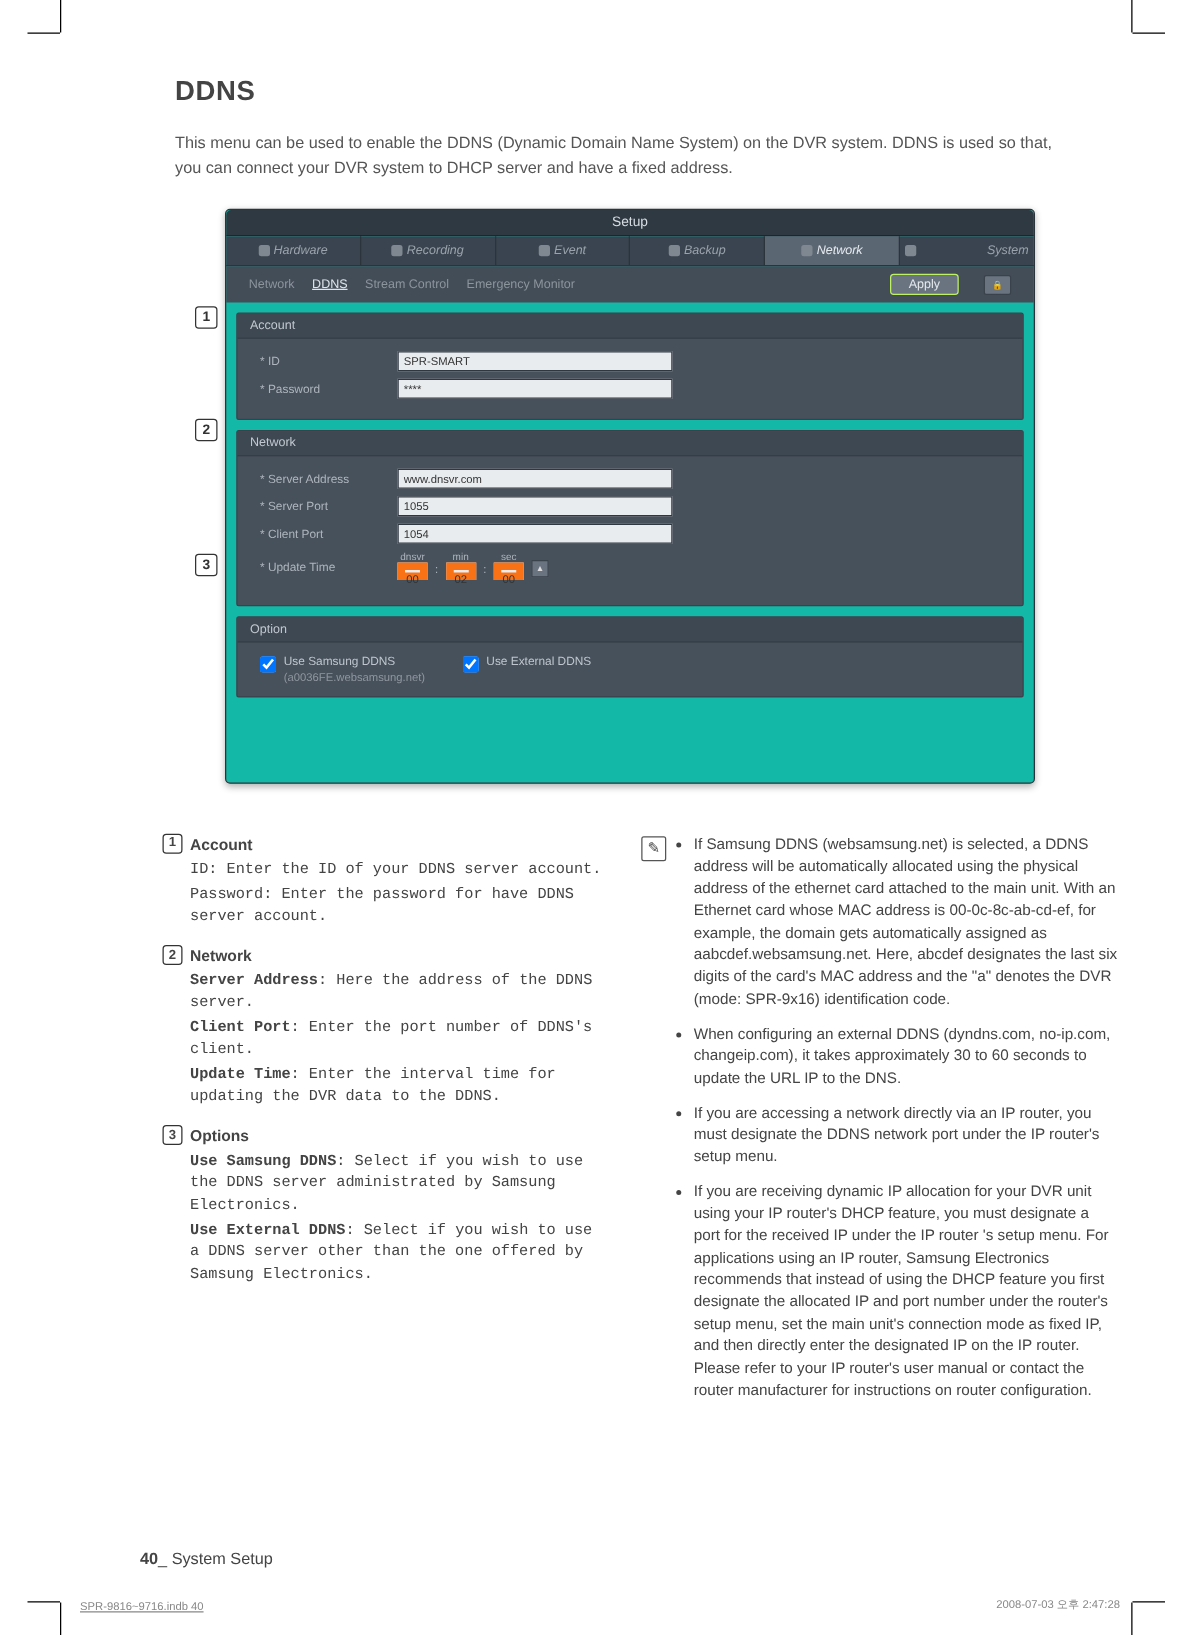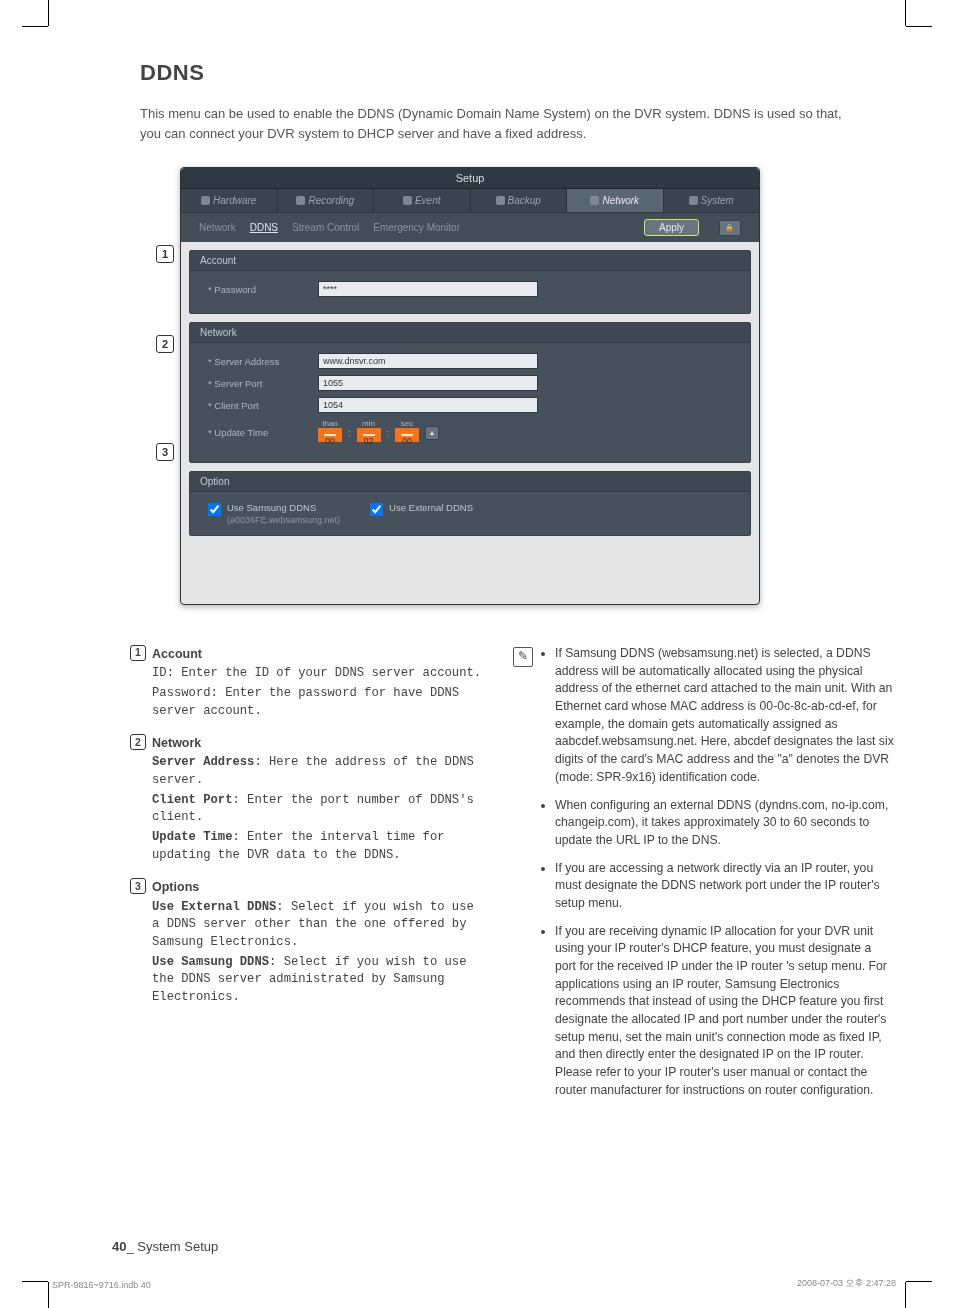--- a/index.html
+++ b/index.html
@@ -18,34 +18,34 @@
     font-size: 22px; font-weight: 600; color: #444; margin-bottom: 18px; letter-spacing: .5px;
     margin-left: 80px;
   }
   .intro {
     font-size: 13px; color: #555; line-height: 1.5; margin-bottom: 24px; margin-left: 80px; max-width: 720px;
   }
 
   
   .shot-wrap { margin-left: 120px; margin-bottom: 40px; position: relative; }
   .setup-window {
-    width: 580px; background: #e5e5e5; border: 1px solid #2b333b; border-radius: 4px;
+    width: 648px; background: #14b8a6; border: 1px solid #2b333b; border-radius: 4px;
     box-shadow: 0 2px 6px rgba(0,0,0,.3);
     color: #c6cbd2; font-size: 10px;
   }
   .setup-titlebar {
     background: #2f3942; text-align: center; padding: 4px 0; color:#d8dde2; font-size:11px;
     border-bottom: 1px solid #1e252c; border-radius: 4px 4px 0 0;
   }
   .tabbar { display: flex; background:#3a4450; border-bottom:1px solid #2b333b; }
   .tabbar .tab {
     flex: 1; padding: 6px 4px; text-align:center; font-size:10px; color:#9aa3ab;
     border-right:1px solid #2b333b; display:flex; align-items:center; justify-content:center; gap:3px;font-style:italic;
   }
-  .tabbar .tab:last-child { border-right:none; }
+  .tabbar .tab:last-child { border-right:none;justify-content:space-between; }
   .tabbar .tab.active { background:#5b6673; color:#e6ebf0; }
   .tab-icon { width:9px; height:9px; background:#7f8790; border-radius:2px; }
 
   .subtabbar { display:flex; gap:14px; padding:6px 18px; background:#434d58; align-items:center; }
   .subtabbar .sub { color:#8c949c; font-size:10px; cursor:pointer; }
   .subtabbar .sub.active { color:#dfe4e9; text-decoration:underline; }
   .apply-btn {
     margin-left:auto; background:#6a7480; border:1px solid #bef264; color:#e5e9ed;
     padding:2px 14px; border-radius:3px; font-size:10px;
   }
@@ -99,21 +99,21 @@
     position:absolute; left:0; top:2px; width:20px; height:20px; border:1.3px solid #555; border-radius:2px;
     display:flex; align-items:center; justify-content:center; font-size:12px; transform: rotate(0deg);
   }
   .note-box ul { list-style: disc; padding-left:14px; }
   .note-box li { margin-bottom:10px; }
 
   .footer {
     position:absolute; bottom:54px; left:80px; font-size:13px; color:#444;
   }
   .footer b { font-weight:bold;margin-left:32px; }
-  .meta-left { position:absolute; bottom:18px; left:52px; font-size:9px; color:#888; }
+  .meta-left { position:absolute; bottom:18px; left:64px; font-size:9px; color:#888;text-decoration:underline; }
   .meta-right { position:absolute; bottom:18px; right:58px; font-size:9px; color:#888; }
 
   .crop-corner { position:absolute; width:1px; height:26px; background:#000; }
   .crop-corner.h { width:26px; height:1px; }
   .cc-tl-v { top:0; left:48px; } .cc-tl-h { top:26px; left:22px; }
   .cc-tr-v { top:0; right:48px; } .cc-tr-h { top:26px; right:22px; }
   .cc-bl-v { bottom:0; left:48px; } .cc-bl-h { bottom:26px; left:22px; }
   .cc-br-v { bottom:0; right:48px; } .cc-br-h { bottom:26px; right:22px; }
 </style>
 </head>
@@ -174,20 +174,24 @@
       <button class="apply-btn">Apply</button>
       <span class="lock-chip">
           <span>🔒</span>
         </span>
     </div>
 
     <div class="group">
       <div class="group-head">Account</div>
       <div class="group-body">
         <div class="row">
+          <label>ID</label>
+          <input type="text" value="SPR-SMART" style="">
+        </div>
+        <div class="row">
           <label>Password</label>
           <input type="text" value="****" style="">
         </div>
       </div>
     </div>
 
     <div class="group">
       <div class="group-head">Network</div>
       <div class="group-body">
         <div class="row">
@@ -198,21 +202,21 @@
           <label>Server Port</label>
           <input type="text" value="1055" style="">
         </div>
         <div class="row">
           <label>Client Port</label>
           <input type="text" value="1054" style="">
         </div>
         <div class="row">
           <label>Update Time</label>
           <div class="time-row">
-            <div class="time-seg"><div class="lbl">than</div><span class="val">00</span></div>
+            <div class="time-seg"><div class="lbl">dnsvr</div><span class="val">00</span></div>
             <span>:</span>
             <div class="time-seg"><div class="lbl">min</div><span class="val">02</span></div>
             <span>:</span>
             <div class="time-seg"><div class="lbl">sec</div><span class="val">00</span></div>
             <span class="spin">▴</span>
           </div>
         </div>
       </div>
     </div>
 
@@ -251,22 +255,22 @@
       <span class="n">2</span>
       <h3>Network</h3>
       <div class="def-line"><b>Server Address</b><span>: Here the address of  the DDNS server.</span></div>
       <div class="def-line"><b>Client Port</b><span>: Enter the port number of DDNS's client.</span></div>
       <div class="def-line"><b>Update Time</b><span>: Enter the interval time for updating the DVR data to the DDNS.</span></div>
     </div>
 
     <div class="def-block">
       <span class="n">3</span>
       <h3>Options</h3>
+      <div class="def-line"><b>Use Samsung DDNS</b><span>: Select if you wish to use the DDNS server administrated by Samsung Electronics.</span></div>
       <div class="def-line"><b>Use External DDNS</b><span>: Select if you wish to use a DDNS server other than the one offered by Samsung Electronics.</span></div>
-      <div class="def-line"><b>Use Samsung DDNS</b><span>: Select if you wish to use the DDNS server administrated by Samsung Electronics.</span></div>
     </div>
   </div>
 
   <div class="col note-box">
     <div class="note-icon">✎</div>
     <ul>
       <li>If Samsung DDNS (websamsung.net) is selected, a DDNS address will be automatically allocated using the physical address of the ethernet card attached to the main unit. With an Ethernet card whose MAC address is 00-0c-8c-ab-cd-ef, for example, the domain gets automatically assigned as aabcdef.websamsung.net. Here, abcdef designates the last six digits of the card's MAC address and the "a" denotes the DVR (mode: SPR-9x16) identification code.</li>
       <li>When configuring an external DDNS (dyndns.com, no-ip.com, changeip.com), it takes approximately 30 to 60 seconds to update the URL IP to the DNS.</li>
       <li>If you are accessing a network directly via an IP router, you must designate the DDNS network port under the IP router's setup menu.</li>
       <li>If you are receiving dynamic IP allocation for your DVR unit using your IP router's DHCP feature, you must designate a port for the received IP under the IP router 's setup menu. For applications using an IP router, Samsung Electronics recommends that instead of using the DHCP feature you first designate the allocated IP and port number under the router's setup menu, set the main unit's connection mode as fixed IP, and then directly enter the designated IP on the IP router. Please refer to your IP router's user manual or contact the router manufacturer for instructions on router configuration.</li>

